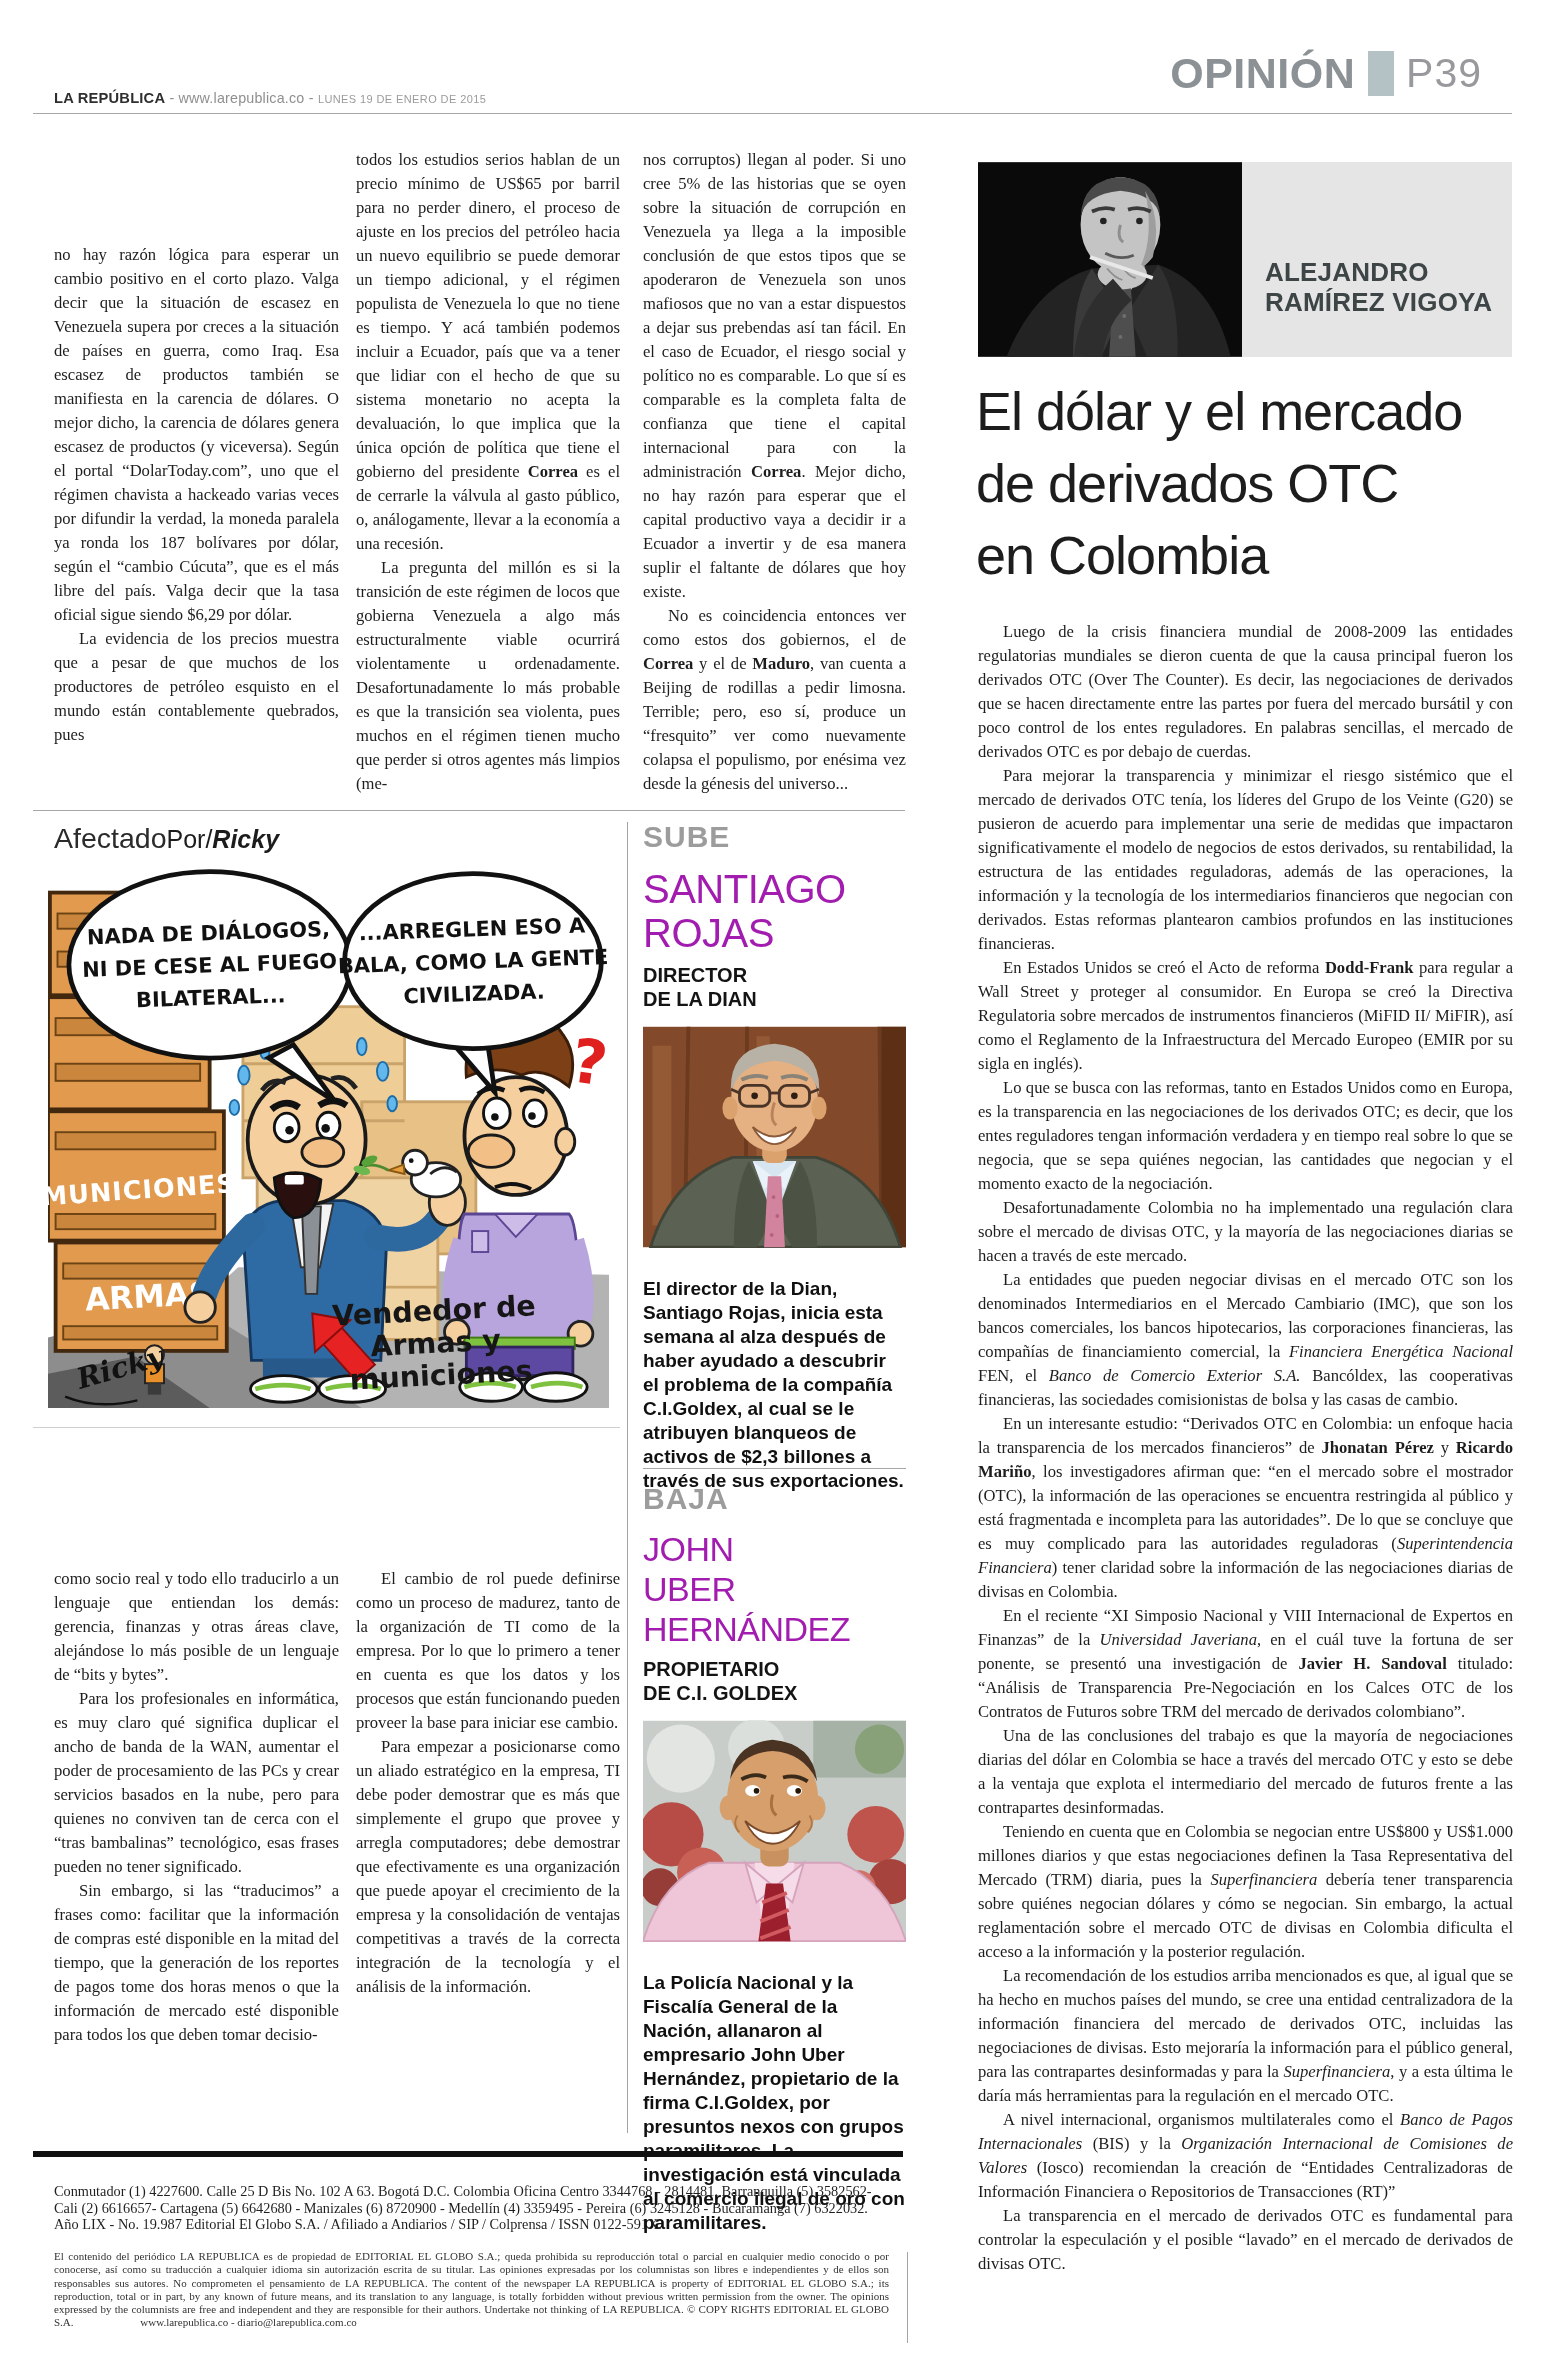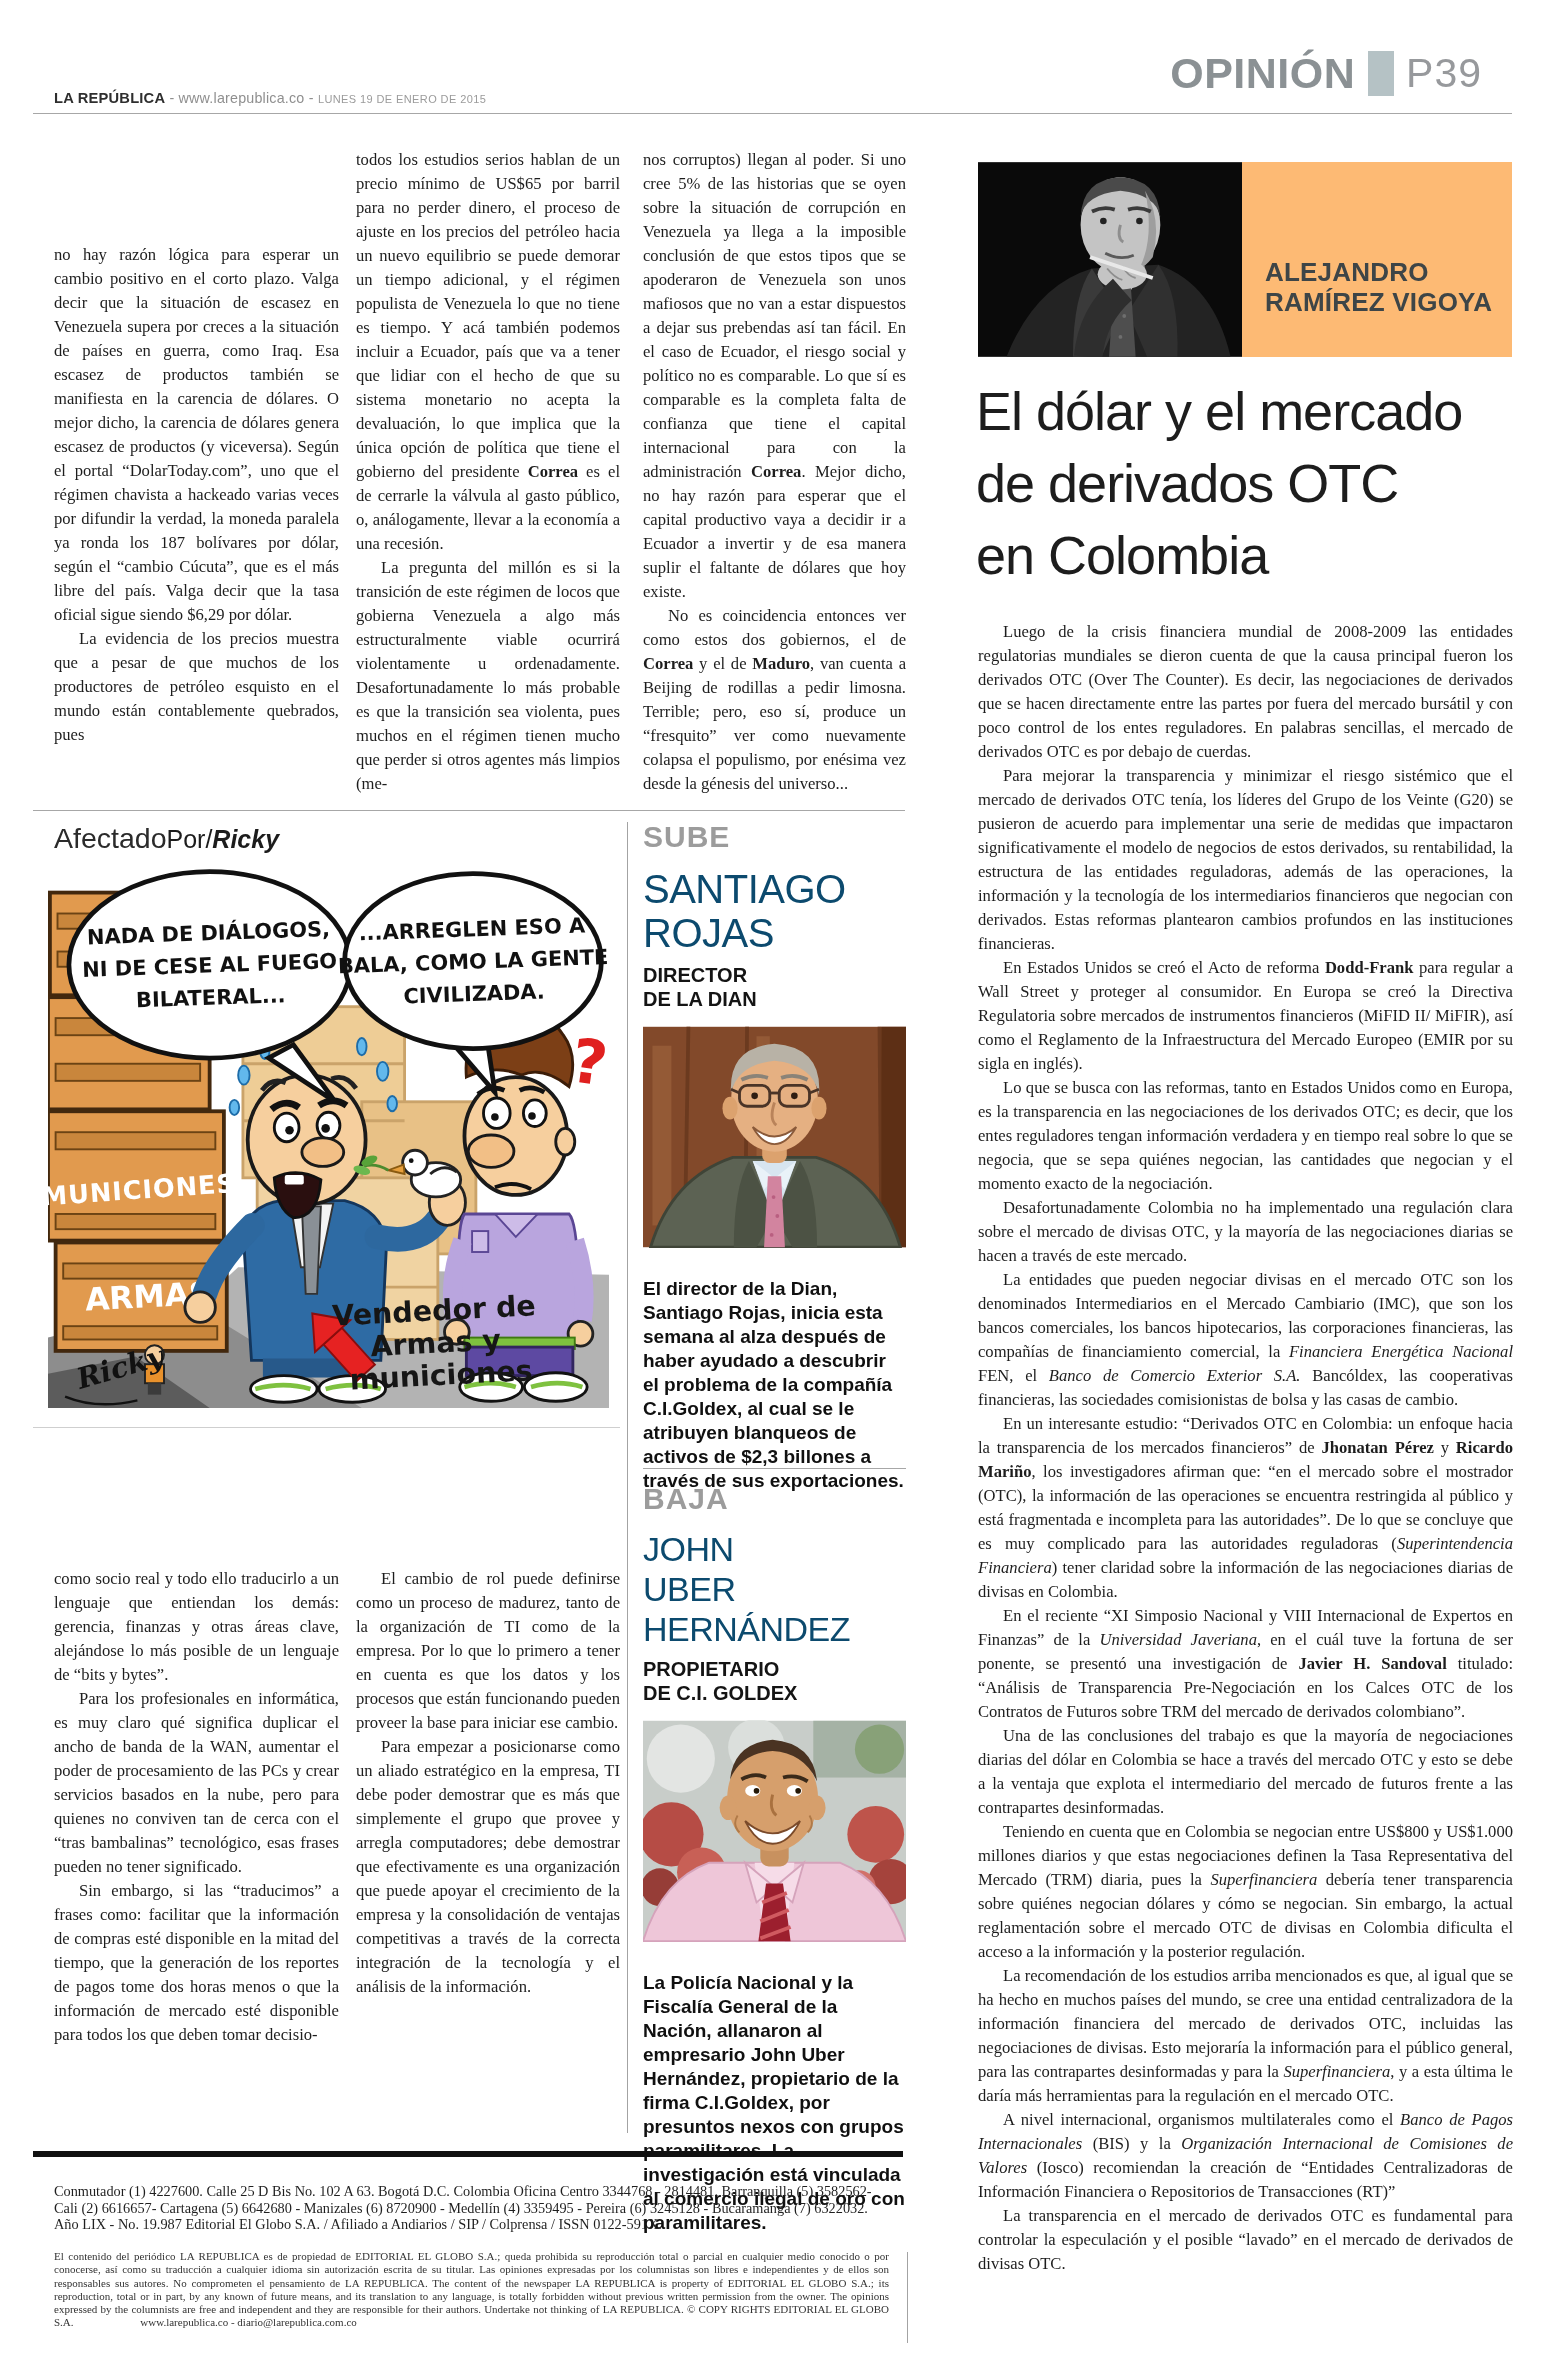--- a/index.html
+++ b/index.html
@@ -23,27 +23,27 @@
   .body-text p{margin:0}
   .body-text p.ind{text-indent:25px}
   .bold{font-weight:bold}
   .ital{font-style:italic}
 
   .cartoon-header{display:flex;align-items:baseline}
   .cartoon-title{font-size:28.5px;color:#2b2b2b}
   .cartoon-byline{font-size:25px;color:#1c1c1c}
 
   .ud-label{font-size:30px;font-weight:bold;color:#9c9c9c;letter-spacing:1px}
-  .ud-name{font-size:40px;line-height:44px;color:#0c4a6e;margin-top:13.3px;letter-spacing:-0.5px}
+  .ud-name{font-size:40px;line-height:44px;color:#a21caf;margin-top:13.3px;letter-spacing:-0.5px}
   .ud-name.baja-name{font-size:34px;line-height:40px}
   .ud-role{font-size:20px;line-height:24px;font-weight:bold;color:#141414;margin-top:7.6px}
   .ud-photo{display:block;margin-top:15px}
   .ud-caption{font-size:19px;line-height:24px;font-weight:bold;color:#101010;margin-top:29px;text-align:left}
 
-  .author-box{background:#fdba74}
+  .author-box{background:#e5e5e5}
   .author-name{font-size:26px;line-height:30px;font-weight:bold;color:#3e4547;padding:95px 0 0 23px;letter-spacing:0.2px}
   .headline{font-size:54px;line-height:72px;font-weight:300;color:#1d1d1d;letter-spacing:-1px}
 
   .footer-bar{background:#101010}
   .footer-contact{font-family:"Liberation Serif",serif;font-size:14.3px;line-height:16.6px;color:#1f1f1f;white-space:nowrap}
   .footer-legal{font-family:"Liberation Serif",serif;font-size:11px;line-height:13.3px;color:#333;text-align:justify}
   .footer-web{margin-left:64px;white-space:nowrap}
 </style>
 </head>
 <body>

